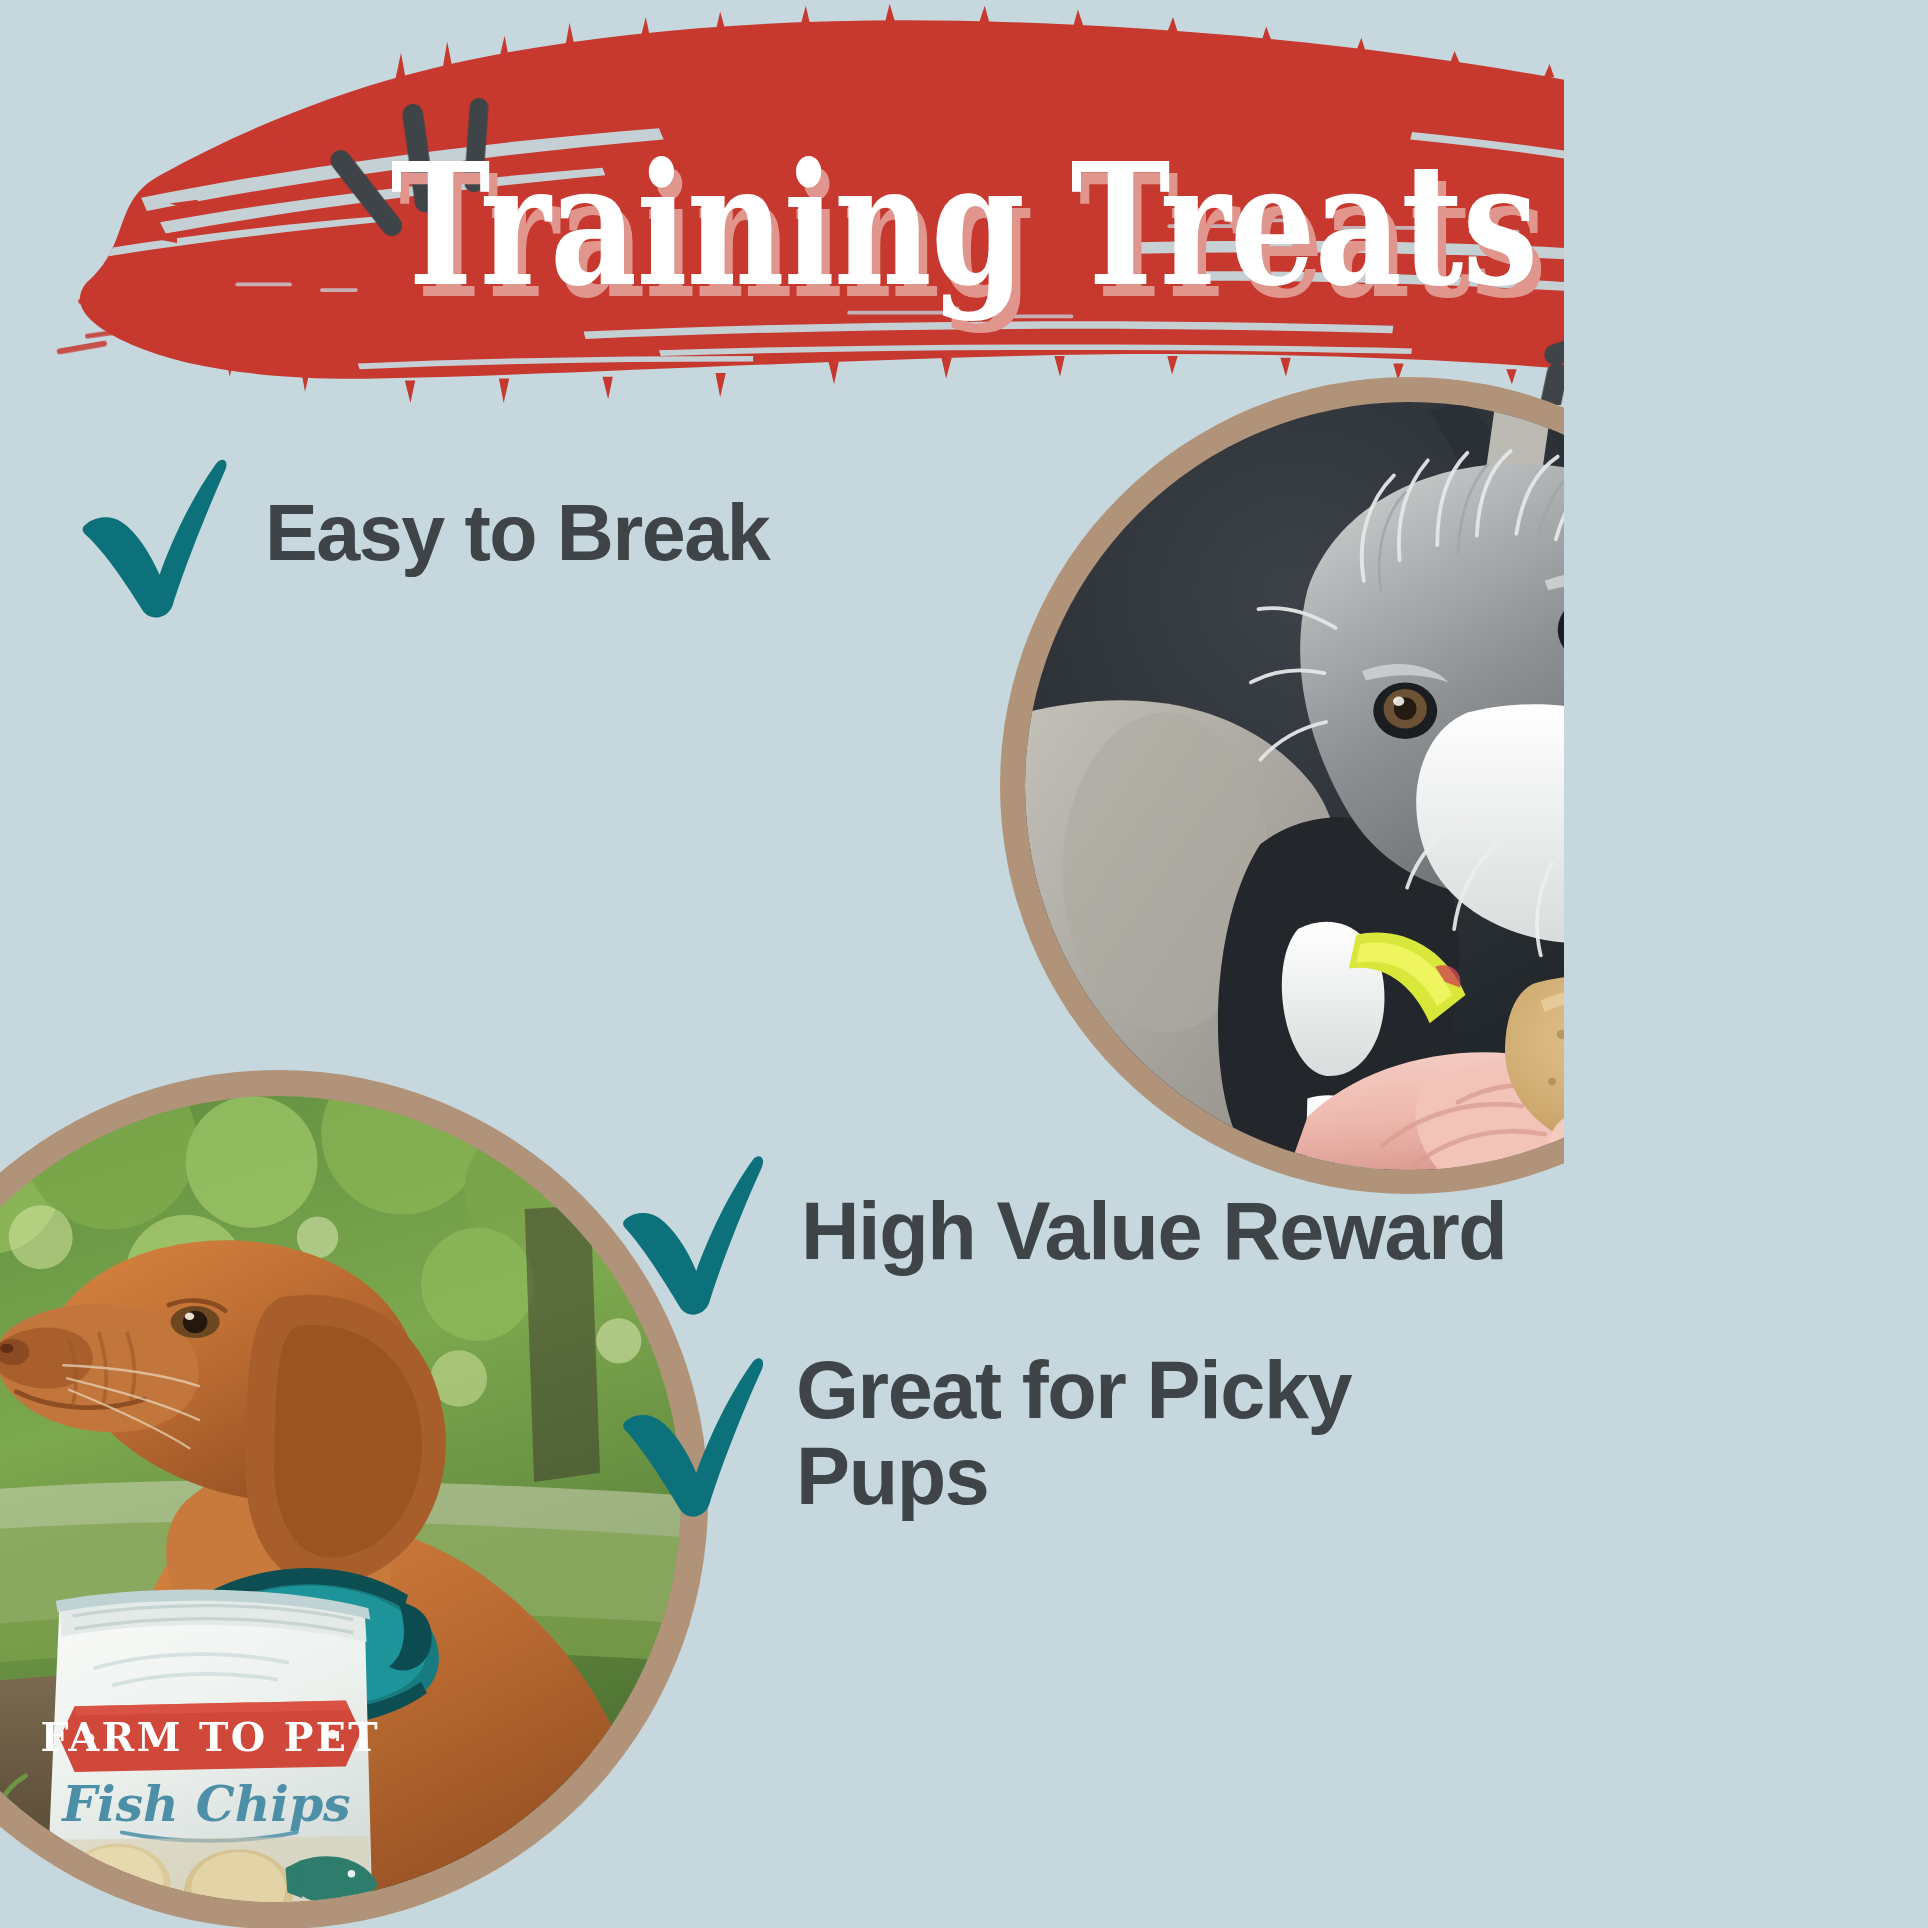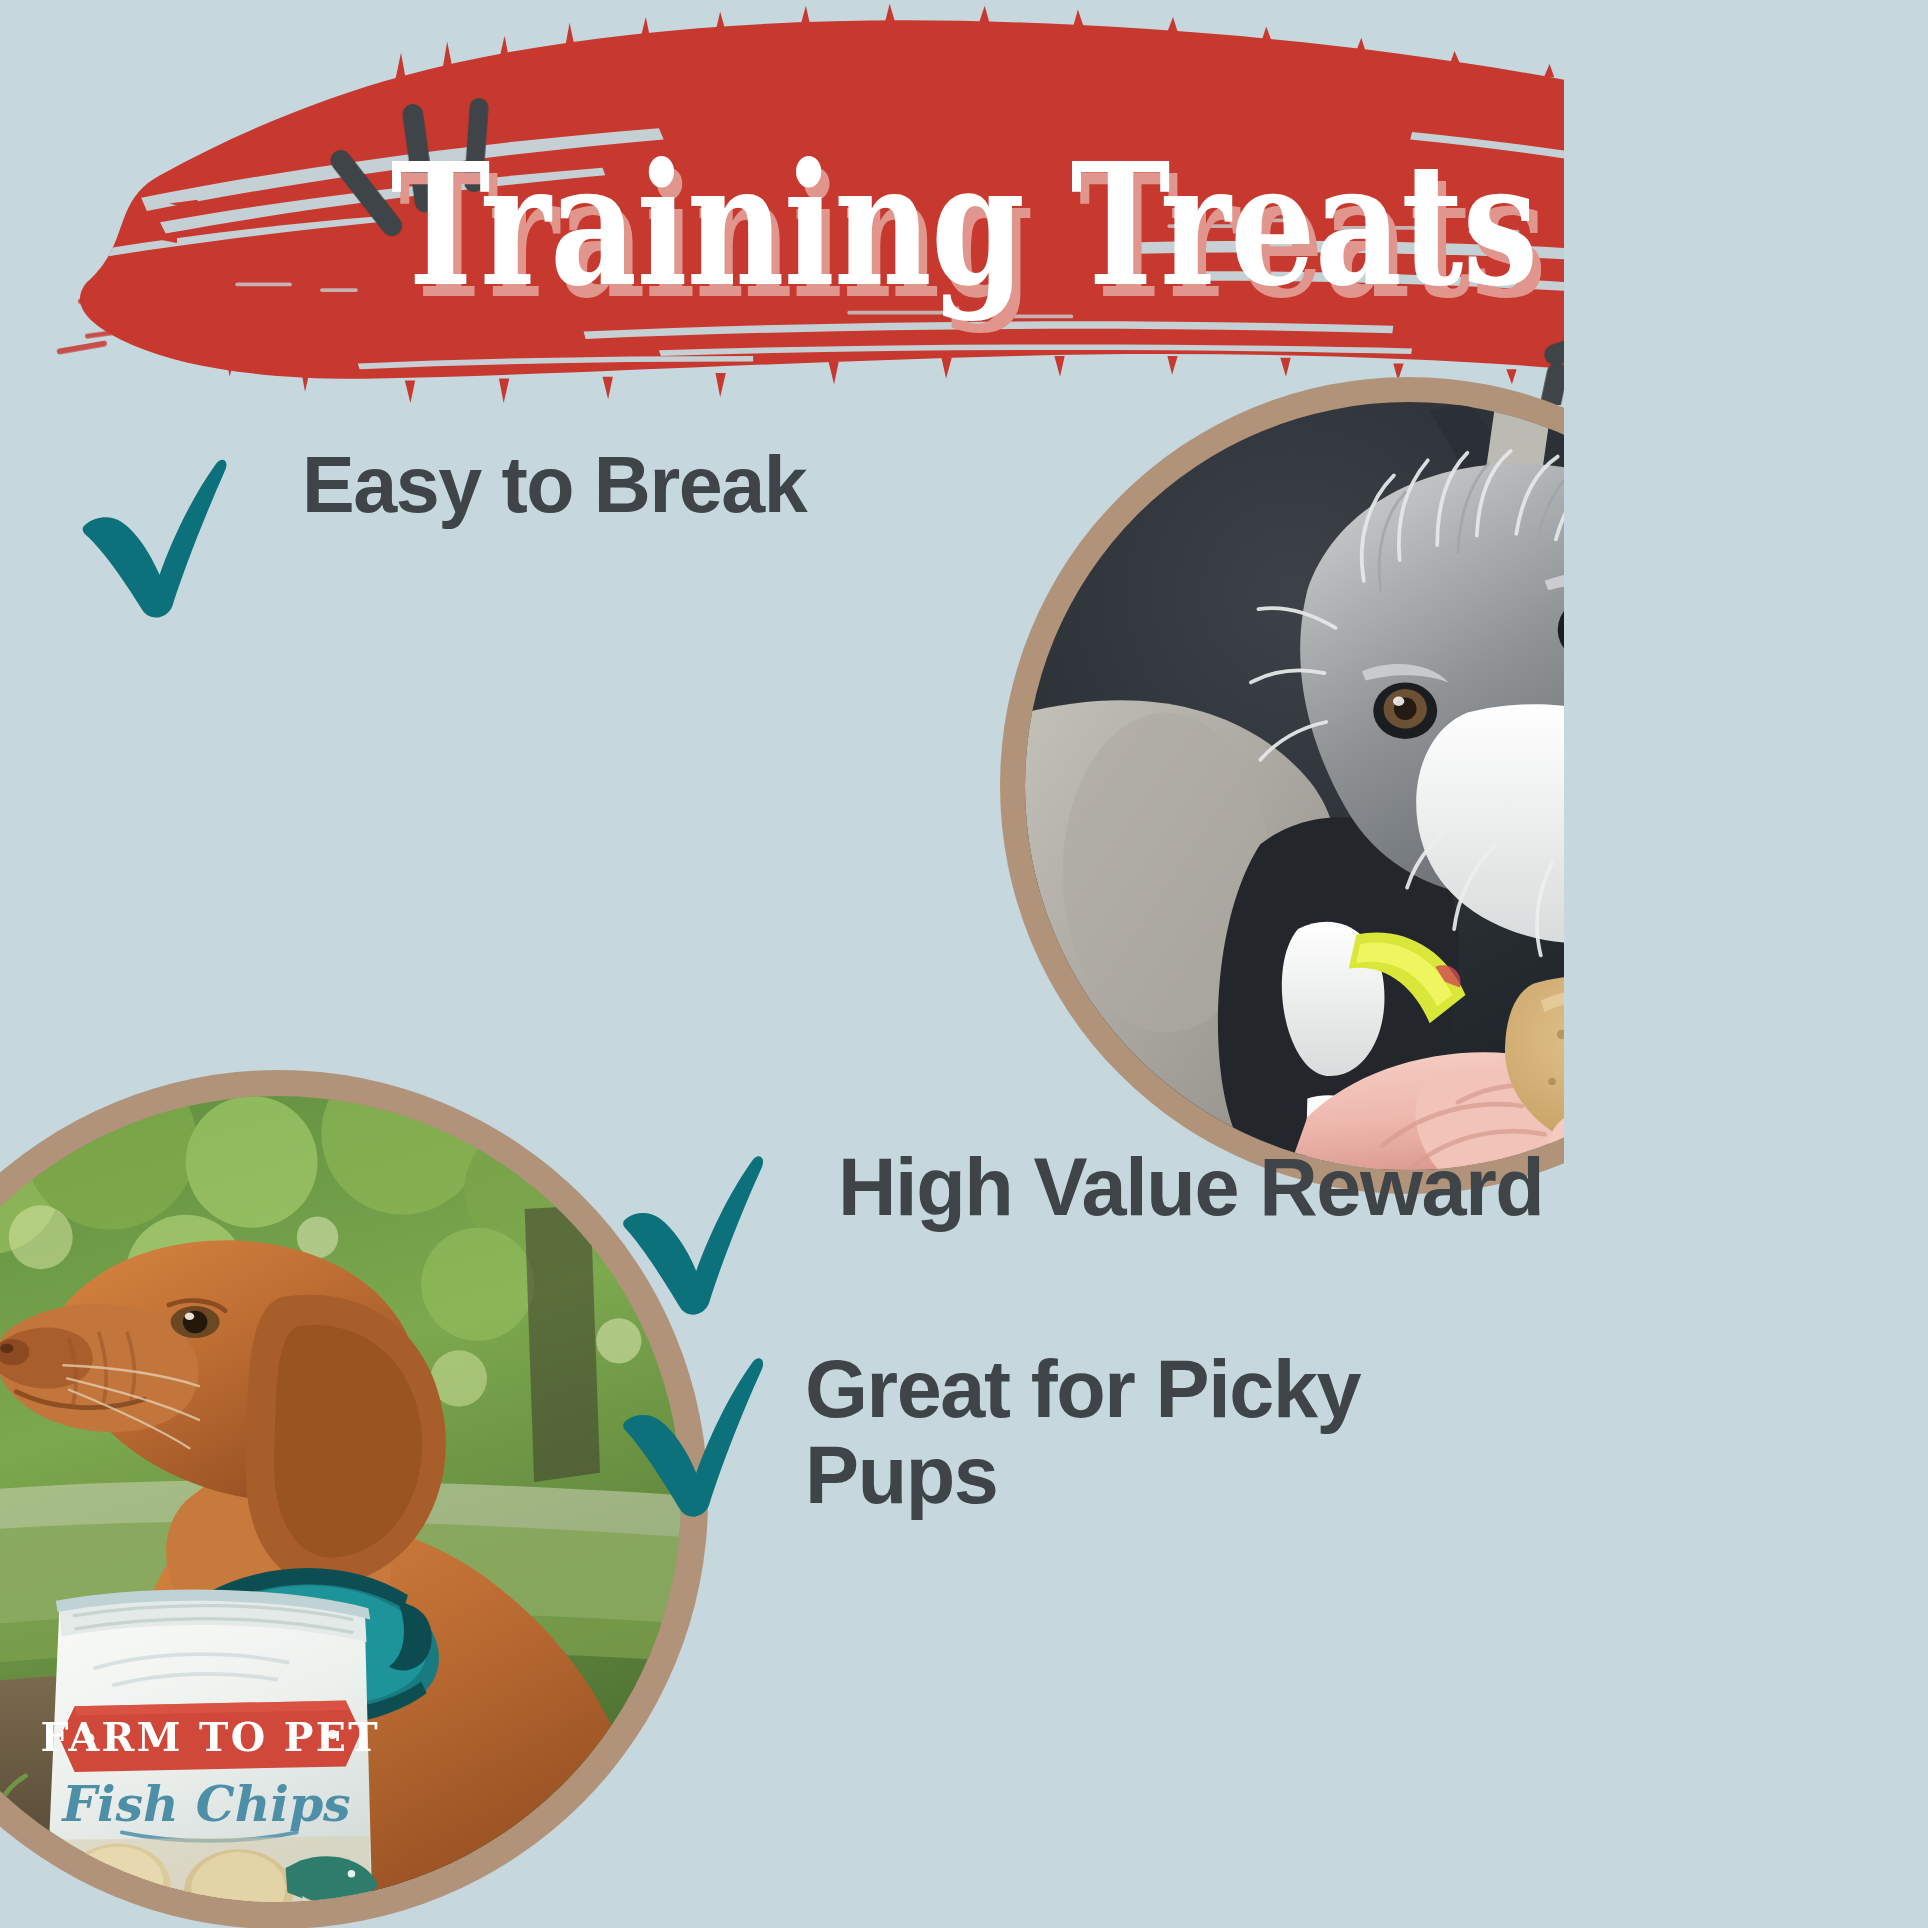--- a/index.html
+++ b/index.html
@@ -45,42 +45,42 @@
   #circle-dog-treat .photo-inner { left:24.5px; top:24.5px; width:768px; height:768px; }
 
   #circle-dog-package {
     left:-151px; top:1070px; width:859px; height:859px;
     background:#B1937A;
     z-index:3;
   }
   #circle-dog-package .photo-inner { left:26px; top:26px; width:806px; height:806px; }
 
   
-  .bullet { position:absolute; display:flex; align-items:flex-start; z-index:6;gap:37px; }
+  .bullet { position:absolute; display:flex; align-items:center; z-index:6; }
   .check-icon { flex:0 0 auto; }
   .bullet-text {
     font-family:"Liberation Sans", sans-serif;
     font-weight:700;
     color:#3E4447;
     line-height:1.06;
     letter-spacing:-1.4px;
     white-space:pre-line;
   }
 
   #bullet-1 { left:73px; top:443px; }
   #bullet-1 .bullet-text { font-size:79px; margin-left:32px; }
 
   #bullet-2 { left:73px; top:621px; }
   #bullet-2 .bullet-text { font-size:79px; margin-left:24.5px; }
 
   #bullet-3 { left:617px; top:1145px; }
   #bullet-3 .bullet-text { font-size:81px; margin-left:33px; }
 
   #bullet-4 { left:617px; top:1347px; }
-  #bullet-4 .bullet-text { font-size:81px; }
+  #bullet-4 .bullet-text { font-size:81px; margin-left:28px; }
 </style>
 </head>
 <body>
 
 <div id="stage">
 
   <div id="banner-wrap">
     <svg id="banner-svg" width="1928" height="405" viewBox="0 0 2048 430">
       <defs>
         <clipPath id="bannerClip">

